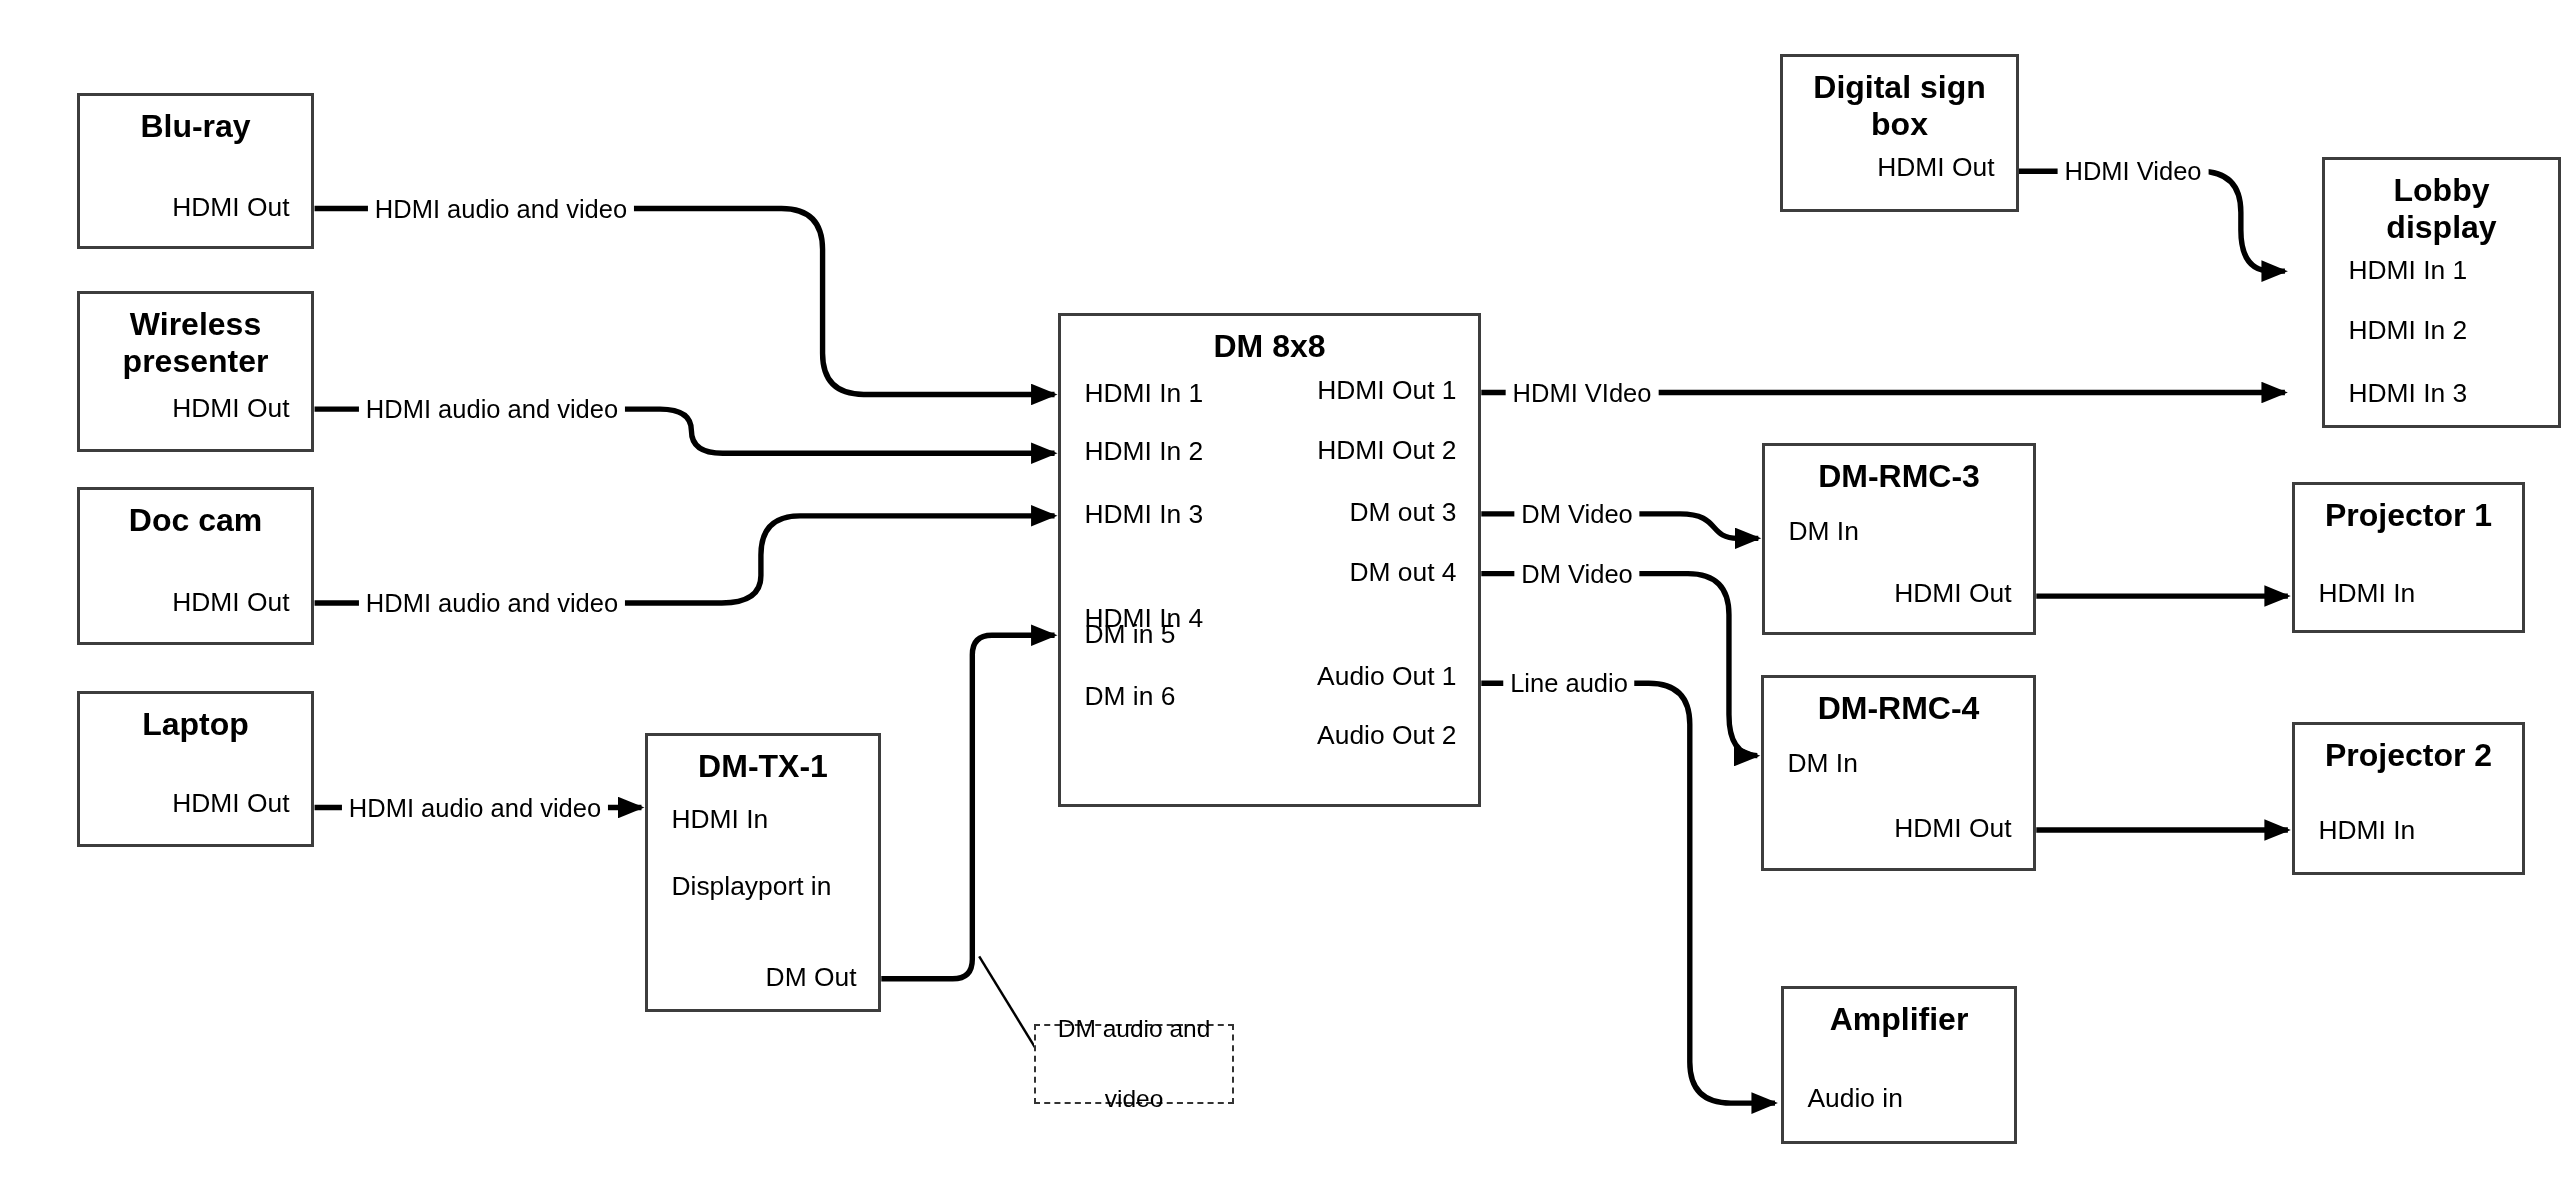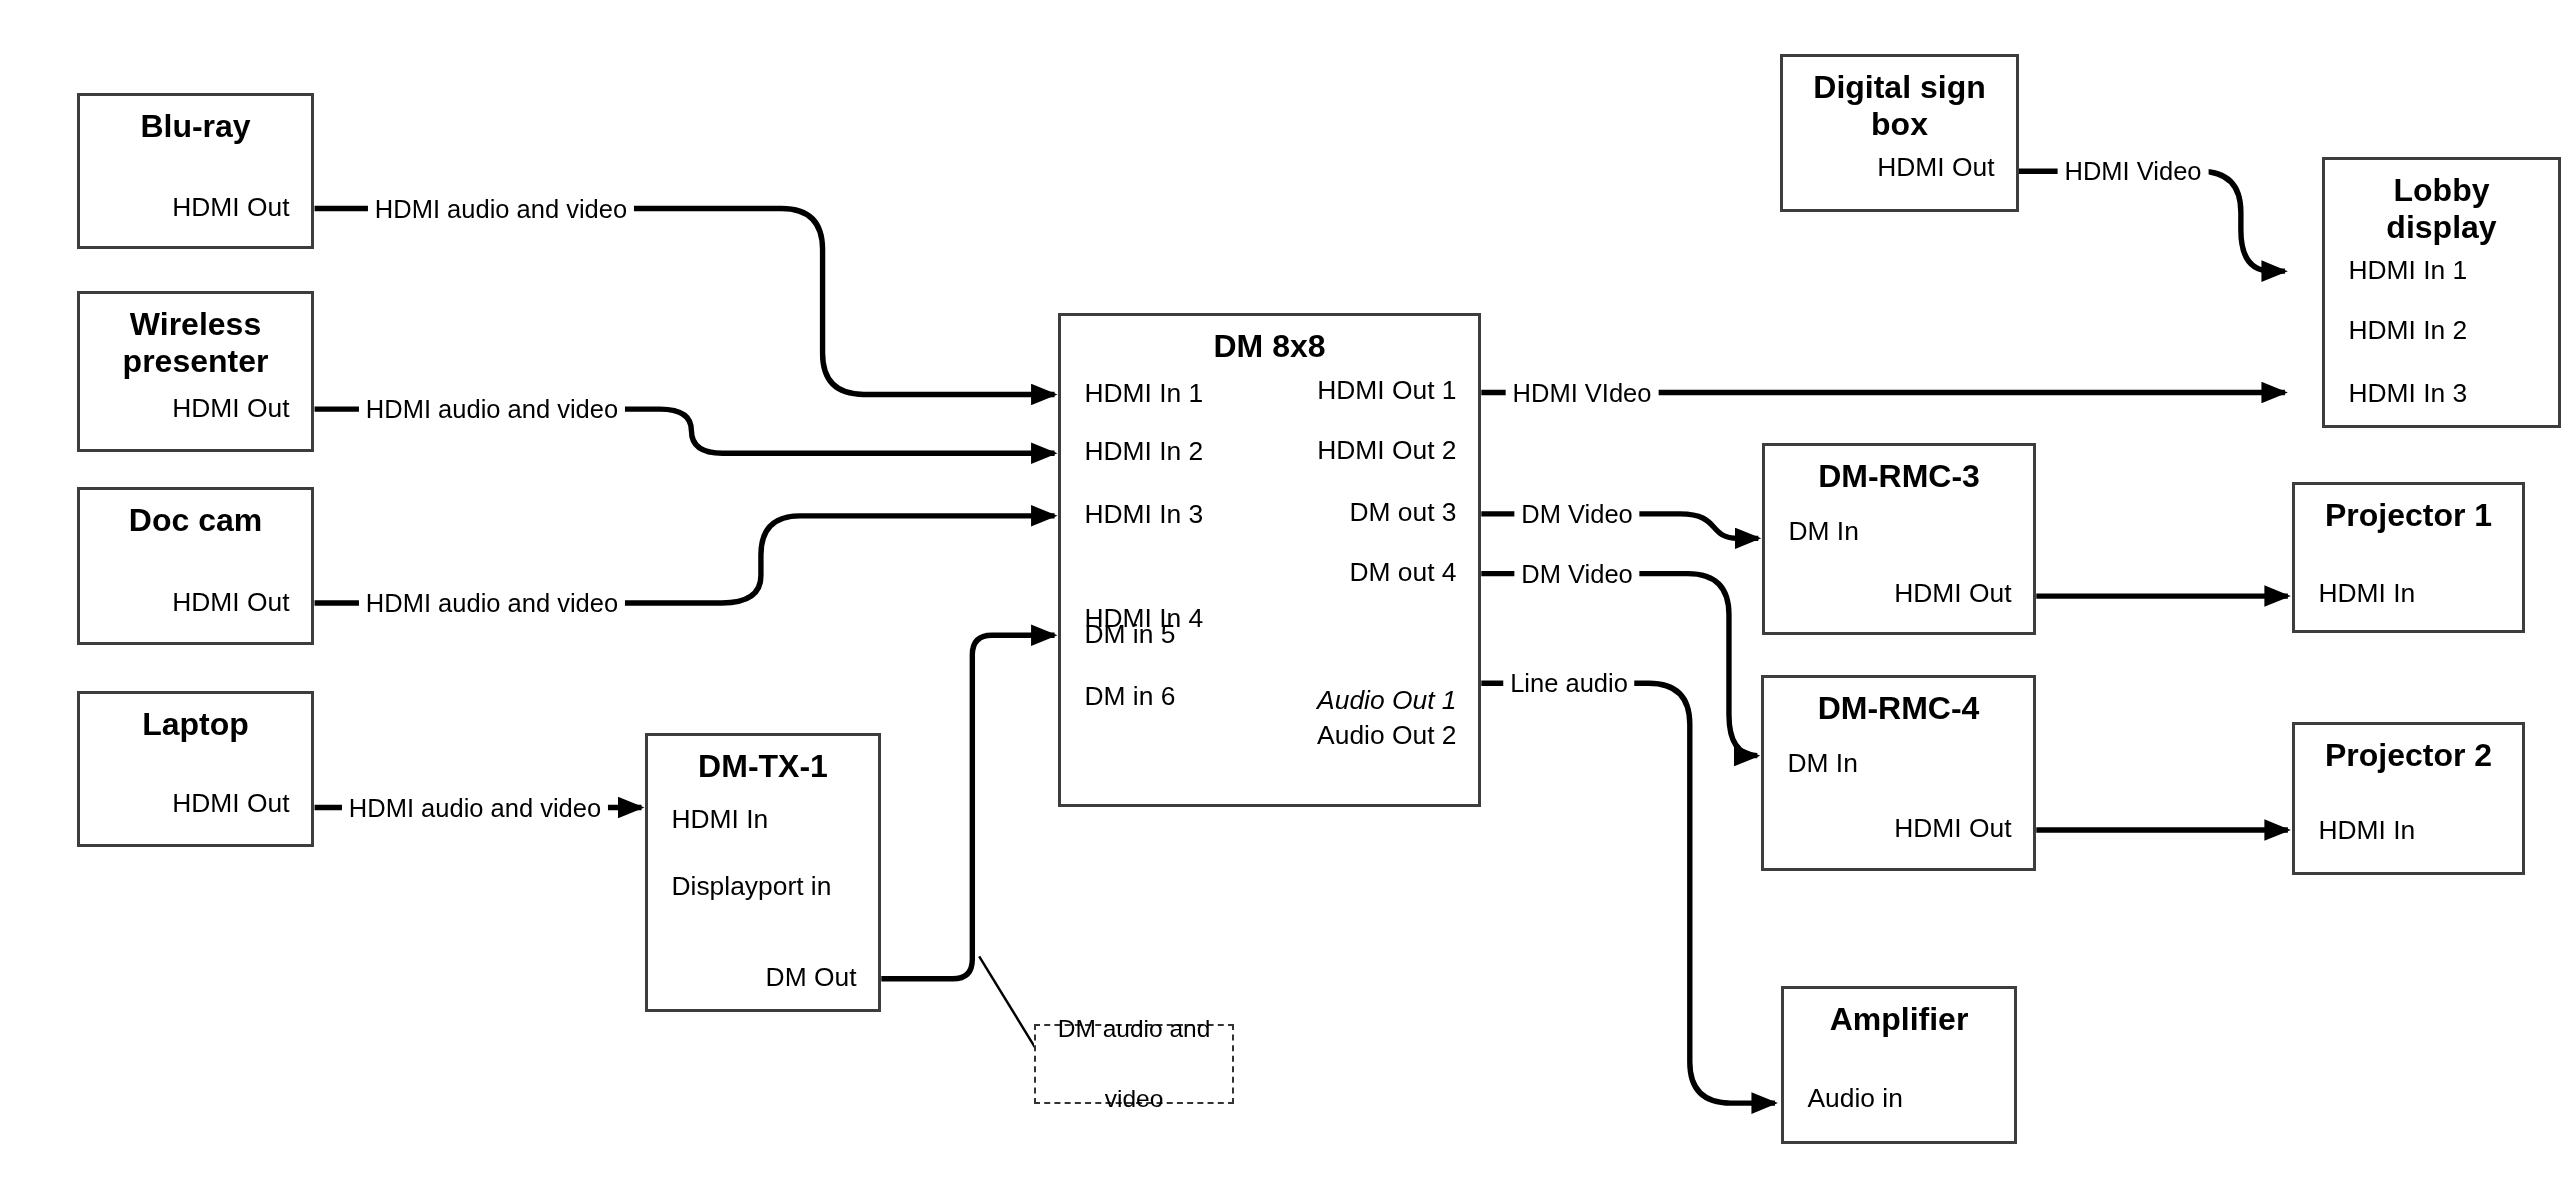--- a/index.html
+++ b/index.html
@@ -134,21 +134,21 @@
       <span class="port left" style="top: 62px;">HDMI In 1</span>
       <span class="port left" style="top: 120px;">HDMI In 2</span>
       <span class="port left" style="top: 183px;">HDMI In 3</span>
       <span class="port left" style="top: 243px; margin-top: 44px;">HDMI In 4</span>
       <span class="port left" style="top: 303px;">DM in 5</span>
       <span class="port left" style="top: 365px;">DM in 6</span>
       <span class="port right" style="top: 59px;">HDMI Out 1</span>
       <span class="port right" style="top: 119px;">HDMI Out 2</span>
       <span class="port right" style="top: 181px;">DM out 3</span>
       <span class="port right" style="top: 241px;">DM out 4</span>
-      <span class="port right" style="top: 369px; font-style: italic;">Audio Out 1</span>
+      <span class="port right" style="top: 345px;">Audio Out 1</span>
       <span class="port right" style="top: 404px;">Audio Out 2</span>
     </div>
     <div class="node" style="left: 1780px; top: 54px; width: 239px; height: 158px; border-color: rgb(61, 61, 61); background: rgb(255, 255, 255);">
       <div class="node-title">
         <div>Digital sign</div>
         <div>box</div>
       </div>
       <span class="port right" style="top: 95px;">HDMI Out</span>
     </div>
     <div class="node" style="left: 2289px; top: 157px; width: 239px; height: 271px; border-color: rgb(61, 61, 61); background: rgb(255, 255, 255); margin-left: 33px;">

